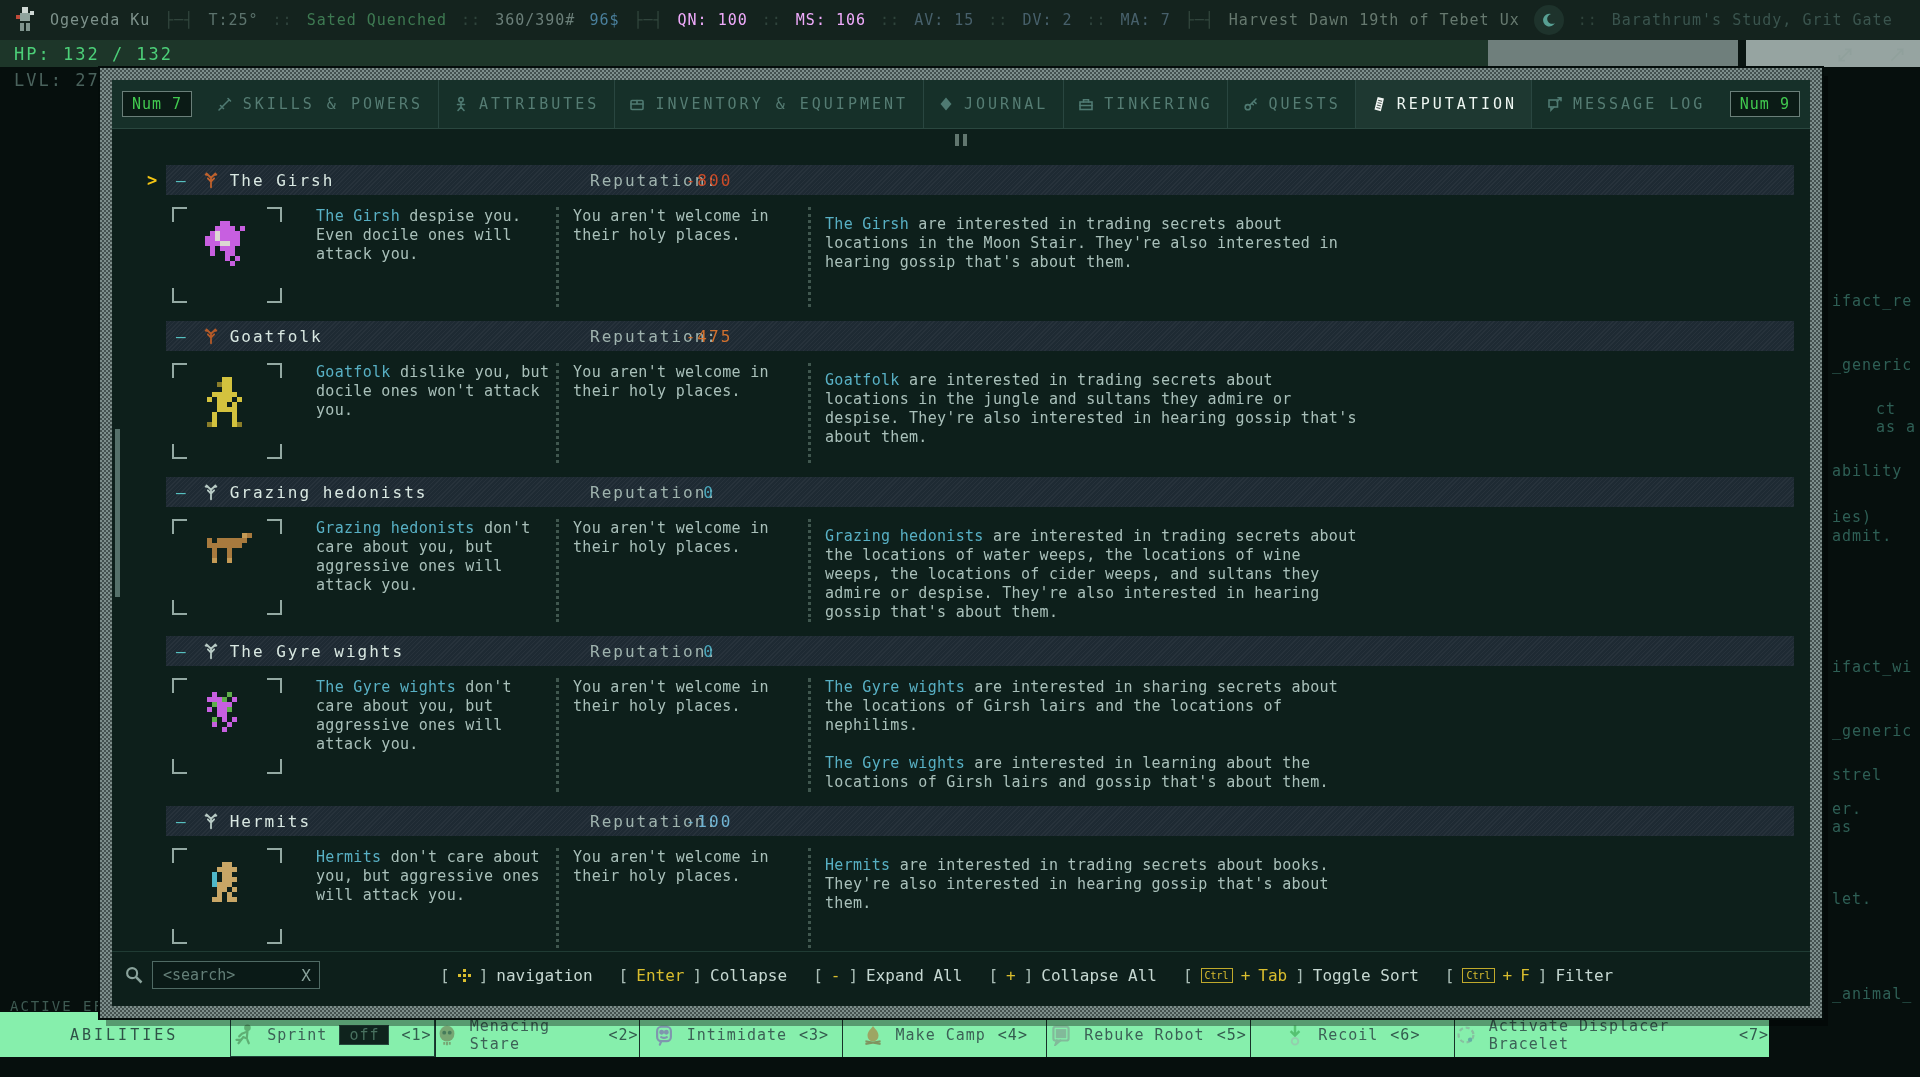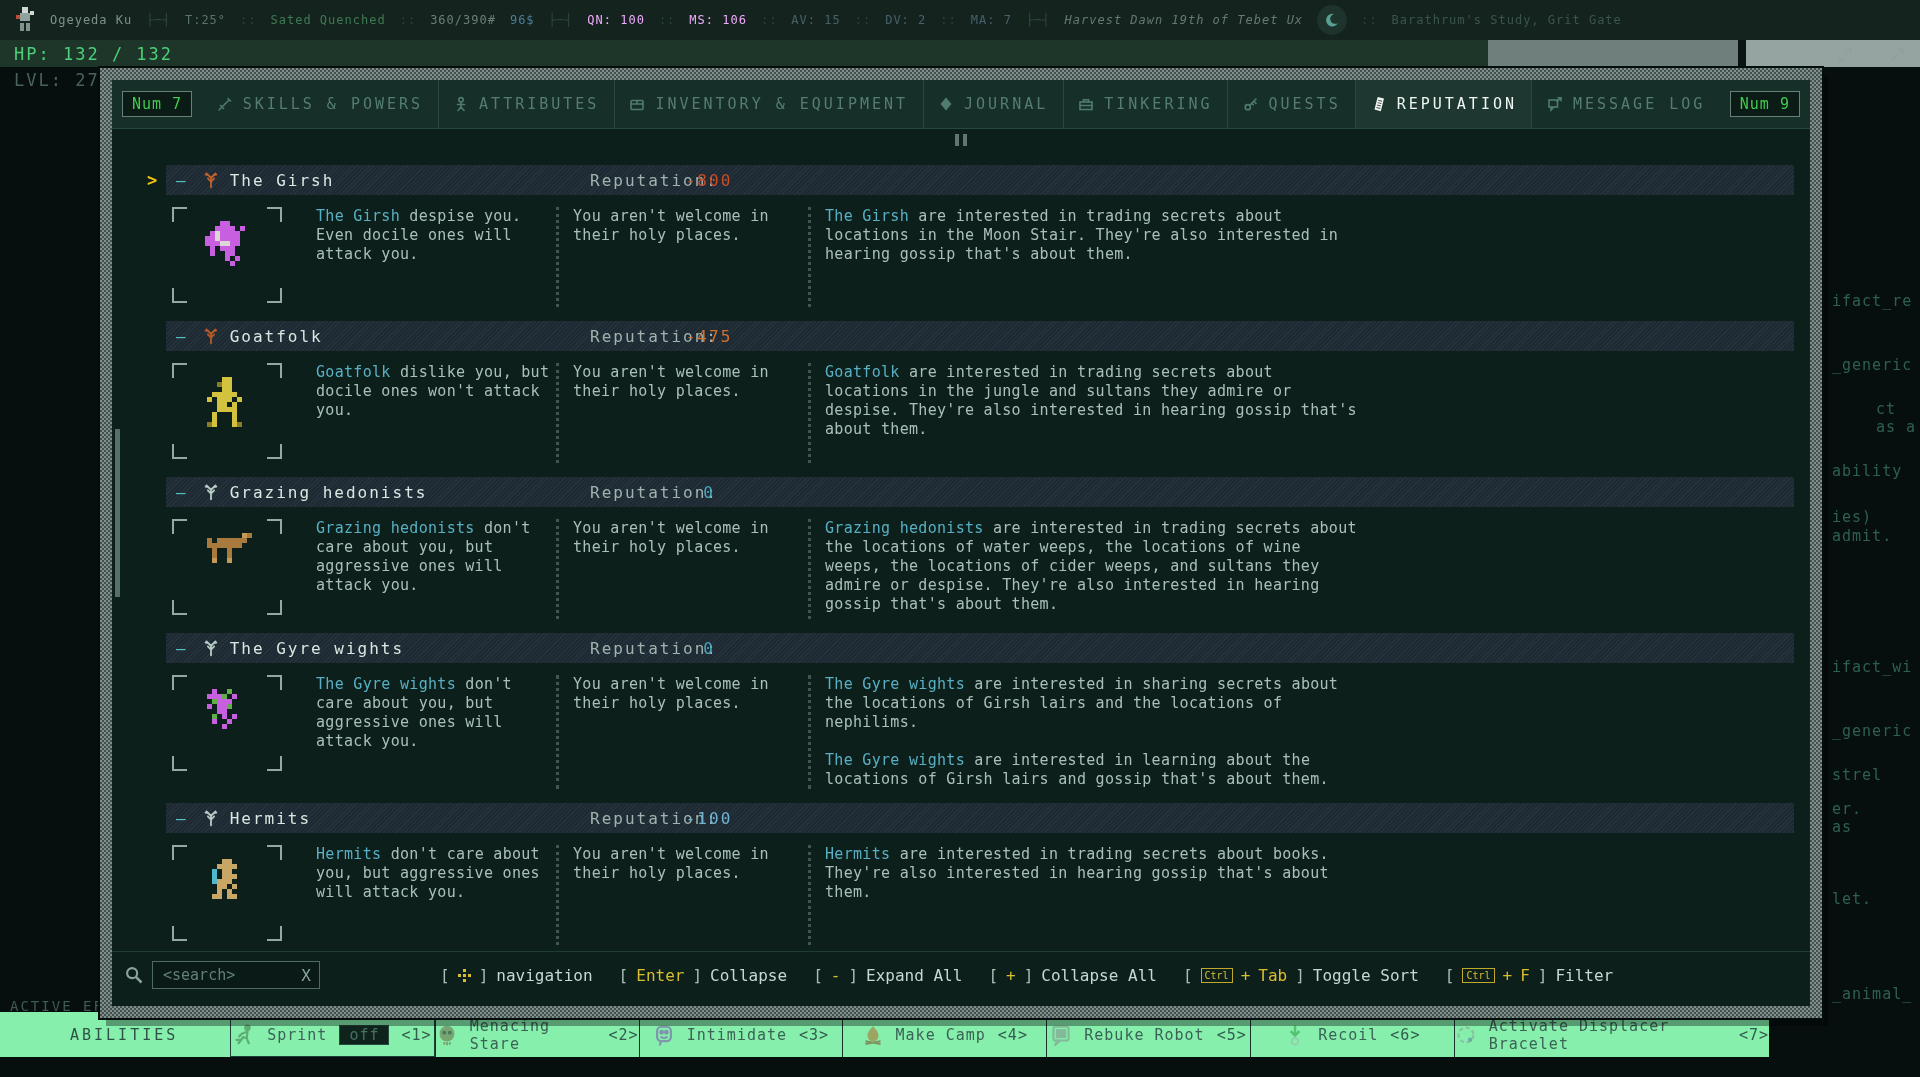--- a/index.html
+++ b/index.html
@@ -1,29 +1,29 @@
 <!DOCTYPE html>
 <html><head>
 <meta charset="utf-8">
 <style>
   html,body{margin:0;padding:0;background:#060f0d;}
   body{width:1920px;height:1077px;position:relative;overflow:hidden;
        font-family:"DejaVu Sans Mono", monospace;color:#a9c0ba;}
   
   .status-bar{position:absolute;left:0;top:0;width:1920px;height:40px;background:#14231e;
       display:flex;align-items:center;gap:14px;padding-left:14px;box-sizing:border-box;
-      font-size:12px;letter-spacing:1px;white-space:nowrap;overflow:hidden;}
+      font-size:15px;letter-spacing:1px;white-space:nowrap;overflow:hidden;}
   .sb-player-name{color:#7d918b;}
   .sb-temperature{color:#5c736d;}
   .sb-conditions{color:#3e7a52;}
   .sb-weight{color:#6b7f79;}
   .sb-money{color:#4a7f9c;}
   .sb-stat{color:#f0abfc;}
   .sb-stat-blue{color:#47606b;}
-  .sb-date{color:#66796f;font-style:italic;}
+  .sb-date{color:#66796f;}
   .sb-location{color:#3a544e;}
   .sb-separator{color:#33483f;}
   .sb-dots{color:#2f443c;}
   .moon-wrap{width:30px;height:30px;border-radius:50%;background:#1e332c;display:flex;
       align-items:center;justify-content:center;}
   .hp-strip{position:absolute;left:0;top:40px;width:1488px;height:27px;background:#1d3629;
       display:flex;align-items:center;padding-left:14px;box-sizing:border-box;
       font-size:17px;color:#4ccf78;letter-spacing:2px;}
   .hp-strip-right{position:absolute;left:1488px;top:40px;width:432px;height:27px;
       background:linear-gradient(90deg,#6f7f7c 0 250px,#0a1512 250px 258px,#96a4a1 258px);}
@@ -82,21 +82,21 @@
   .f-tree{margin-left:16px;display:flex;}
   .f-name{margin-left:10px;color:#d9e8e2;font-size:16px;letter-spacing:2px;}
   .rep-label{position:absolute;left:424px;color:#9fb3ae;font-size:16px;letter-spacing:2px;}
   .rep-value{position:absolute;left:500px;width:86px;text-align:center;font-size:16px;letter-spacing:2px;}
   .f-detail{display:grid;grid-template-columns:150px 240px 252px auto;margin-left:28px;
       padding:12px 0 12px;min-height:100px;}
   .dcol{font-size:15px;line-height:19px;color:#a9c0ba;letter-spacing:.3px;}
   .dcol .cyan{color:#58b0c4;}
   .welcome-col,.interest-col{border-left:3px dotted #40574f;padding-left:14px;}
   .interest-col p{margin:0 0 19px;max-width:540px;}
-  .interest-col p:last-child{margin-bottom:0;}
+  .interest-col p:last-child{margin-bottom:0;margin-top:8px;}
   .portrait{position:relative;width:110px;height:96px;margin-left:6px;}
   .portrait .c{position:absolute;width:13px;height:13px;border:2px solid #93a9a3;}
   .portrait .c.tl{left:0;top:0;border-right:none;border-bottom:none;}
   .portrait .c.tr{right:0;top:0;border-left:none;border-bottom:none;}
   .portrait .c.bl{left:0;bottom:0;border-right:none;border-top:none;}
   .portrait .c.br{right:0;bottom:0;border-left:none;border-top:none;}
   .sprite{position:absolute;left:50%;top:50%;transform:translate(-50%,-50%);}
   
   .dialog-footer{height:46px;display:flex;align-items:center;border-top:1px solid #203b34;
       background:#0d1f1b;font-size:16px;}

